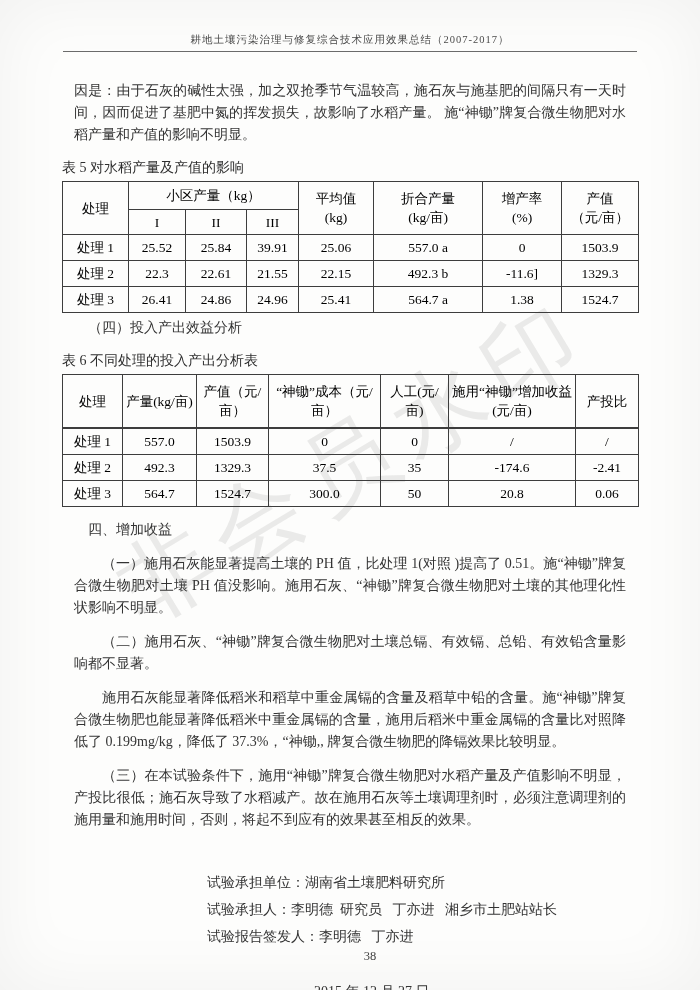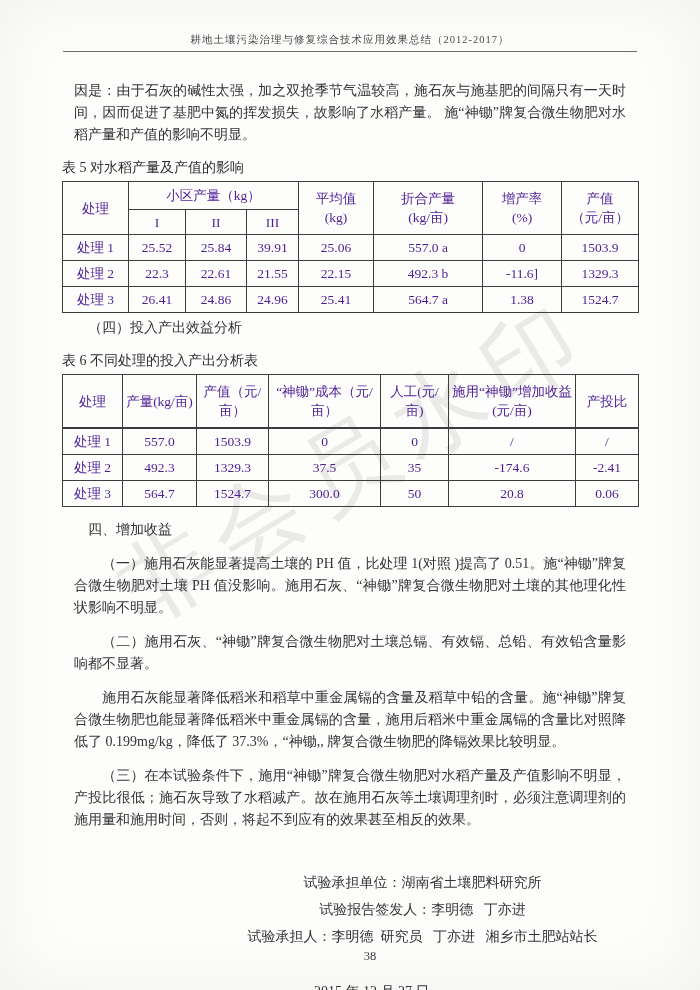--- a/index.html
+++ b/index.html
@@ -14,33 +14,33 @@
     position:absolute; top:33px; left:63px; right:63px;
     text-align:center; font-size:10.5px; color:#4a4a4a;
     letter-spacing:1px; border-bottom:1.6px solid #6b6b6b; padding-bottom:4px;
   }
   .content { position:absolute; top:68px; left:62px; width:576px; }
   p.body { margin:12px; font-size:14px; line-height:22px; text-align:justify; color:#333; }
   .indent1 { text-indent:1em; }
   .indent2 { text-indent:2em; }
   .mt7 { margin-top:7px; }
   .caption { text-align:left; font-size:14px; line-height:20px; margin:3px 0 3px; color:#2e2e2e; }
-  table { width:100%; border-collapse:collapse; table-layout:fixed; font-size:13.5px; color:#4c1d95; }
+  table { width:100%; border-collapse:collapse; table-layout:fixed; font-size:13.5px; color:#000000; }
   td, th { border:1.4px solid #3d3d3d; text-align:center; vertical-align:middle; padding:1px 2px; font-weight:normal; line-height:19px; }
   .t5 .h1 td { height:25px; }
   .t5 .h2 td { height:22px; }
   .t5 .d td  { height:23px; }
   .t6 th { height:50px; }
   .t6 .hdr { border-bottom:2.2px solid #3d3d3d; }
   .t6 .d td { height:23px; }
   .two-line span { display:block; line-height:19px; }
   .concl { margin-top:6px; }
   .signature { margin-top:38px; font-size:14px; line-height:27px; color:#333; }
   .signature div { white-space:pre-wrap; }
-  .sig-indent-a { padding-left:145px;text-align:center; }
+  .sig-indent-a { padding-left:145px; }
   .sig-indent-b { padding-left:246px; }
   .sig-indent-c { padding-left:252px;margin-top:28px; }
   .pageno {
     position:absolute; bottom:26px; left:0; width:100%;
     text-align:center; font-size:12.5px; color:#3f3f3f;margin-left:20px;
   }
   .watermark {
     position:absolute; left:95px; top:545px;
     transform:rotate(-31deg); transform-origin:left top;
     font-size:92px; letter-spacing:14px; white-space:nowrap;
@@ -48,21 +48,21 @@
     font-family:"Liberation Sans","DejaVu Sans",sans-serif;
   }
 </style>
 </head>
 <body>
 
 <div class="page">
 
   <div class="watermark">非会员水印</div>
 
-  <div class="header">耕地土壤污染治理与修复综合技术应用效果总结（2012-2017）</div>
+  <div class="header">耕地土壤污染治理与修复综合技术应用效果总结（2007-2017）</div>
 
   <div class="content">
 
     <p class="body mt7">因是：由于石灰的碱性太强，加之双抢季节气温较高，施石灰与施基肥的间隔只有一天时间，因而促进了基肥中氮的挥发损失，故影响了水稻产量。 施“神锄”牌复合微生物肥对水稻产量和产值的影响不明显。</p>
 
     <div class="caption">表 5  对水稻产量及产值的影响</div>
 
     <table class="t5">
       <colgroup>
         <col style="width:66px">
@@ -188,22 +188,22 @@
     </table>
 
     <p class="body indent1 concl">四、增加收益</p>
     <p class="body indent2">（一）施用石灰能显著提高土壤的 PH 值，比处理 1(对照 )提高了 0.51。施“神锄”牌复合微生物肥对土壤 PH 值没影响。施用石灰、“神锄”牌复合微生物肥对土壤的其他理化性状影响不明显。</p>
     <p class="body indent2">（二）施用石灰、“神锄”牌复合微生物肥对土壤总镉、有效镉、总铅、有效铅含量影响都不显著。</p>
     <p class="body indent2">施用石灰能显著降低稻米和稻草中重金属镉的含量及稻草中铅的含量。施“神锄”牌复合微生物肥也能显著降低稻米中重金属镉的含量，施用后稻米中重金属镉的含量比对照降低了 0.199mg/kg，降低了 37.3%，“神锄,, 牌复合微生物肥的降镉效果比较明显。</p>
     <p class="body indent2">（三）在本试验条件下，施用“神锄”牌复合微生物肥对水稻产量及产值影响不明显，产投比很低；施石灰导致了水稻减产。故在施用石灰等土壤调理剂时，必须注意调理剂的施用量和施用时间，否则，将起不到应有的效果甚至相反的效果。</p>
 
     <div class="signature">
       <div class="sig-indent-a">试验承担单位：湖南省土壤肥料研究所</div>
+      <div class="sig-indent-a">试验承担人：李明德  研究员   丁亦进   湘乡市土肥站站长</div>
       <div class="sig-indent-a">试验报告签发人：李明德   丁亦进</div>
-      <div class="sig-indent-a">试验承担人：李明德  研究员   丁亦进   湘乡市土肥站站长</div>
       <div class="sig-indent-c">2015 年 12 月 27 日</div>
     </div>
 
   </div>
 
   <div class="pageno">38</div>
 
 </div>
 
 </body></html>

